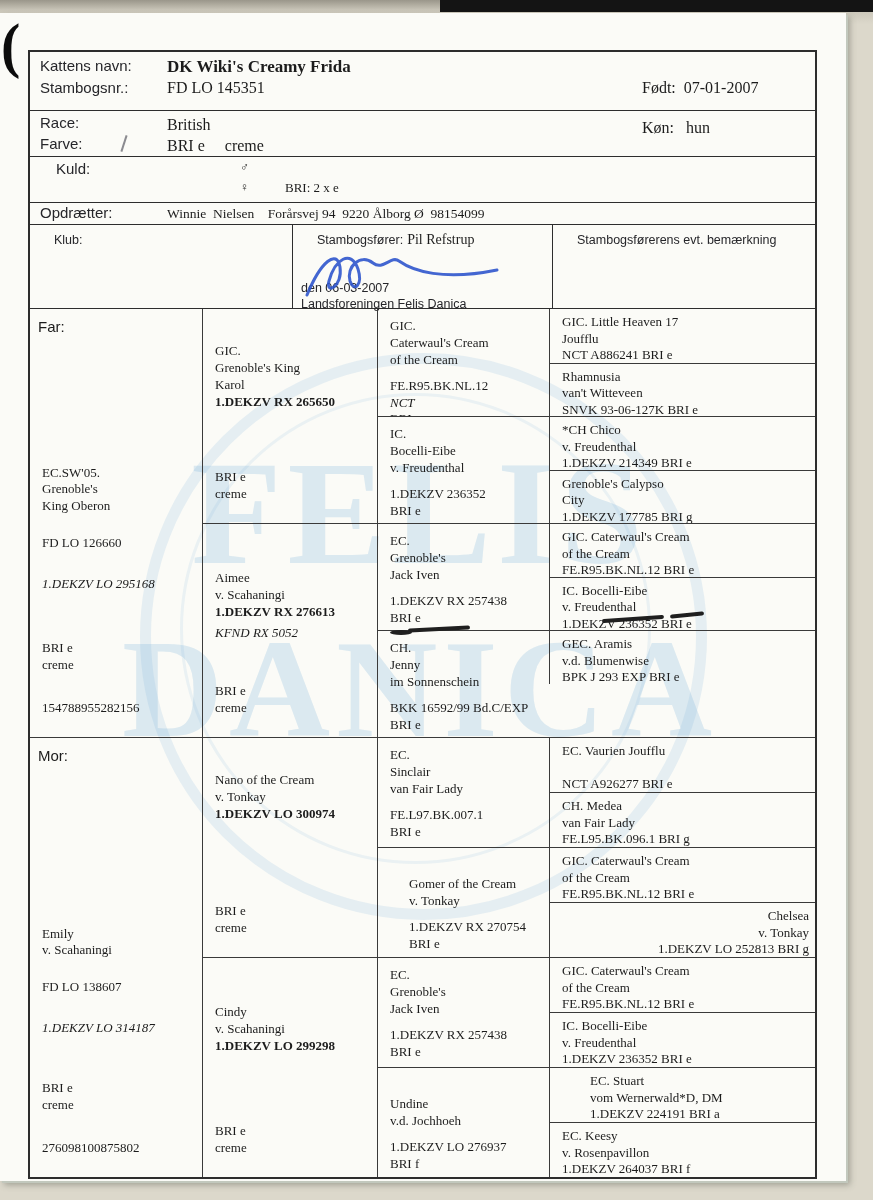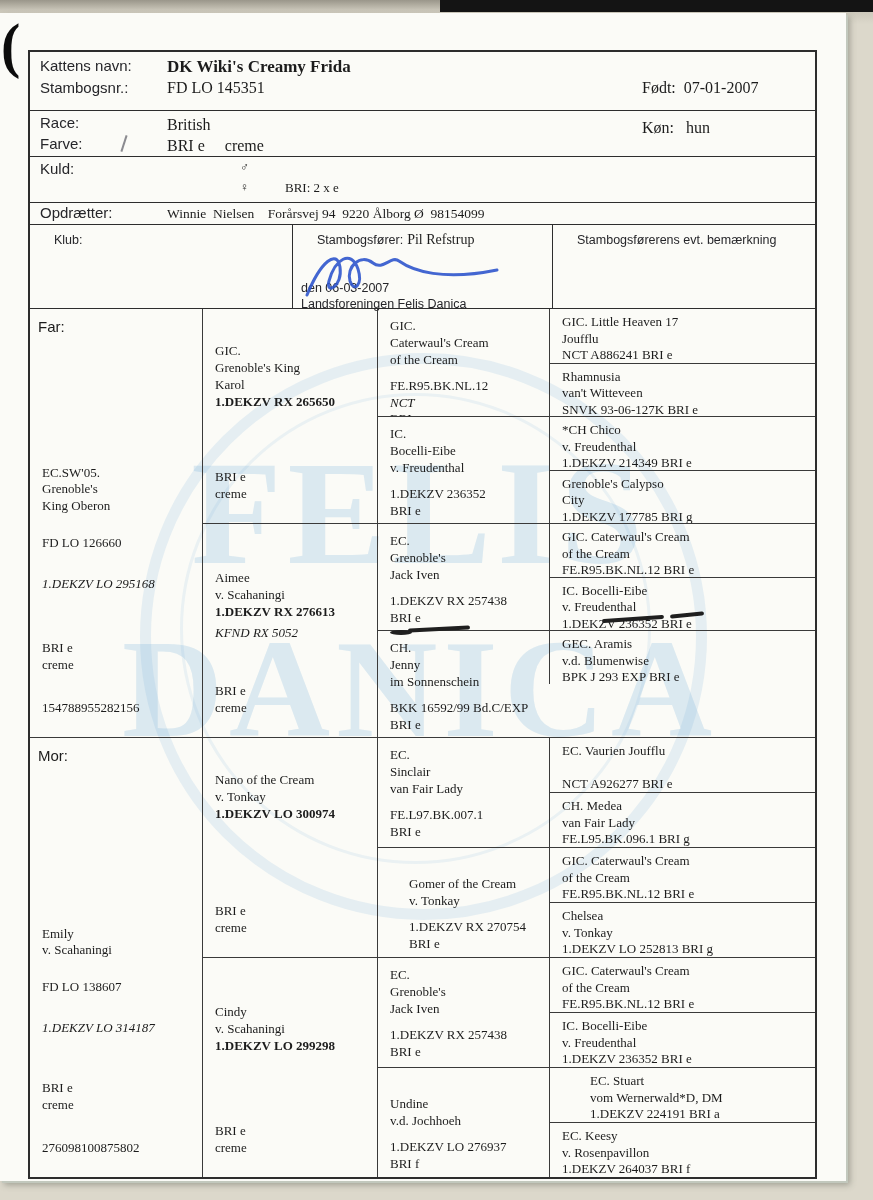--- a/index.html
+++ b/index.html
@@ -116,21 +116,21 @@
 
       <div class="hrow r2">
         <span class="pos lbl" style="left:10px;top:3px;">Race:</span>
         <span class="pos val" style="left:137px;top:5px;">British</span>
         <span class="pos val pre" style="left:612px;top:8px;">Køn:   hun</span>
         <span class="pos lbl" style="left:10px;top:24px;">Farve:</span>
         <span class="pos val pre" style="left:137px;top:26px;">BRI e     creme</span>
       </div>
 
       <div class="hrow r3">
-        <span class="pos lbl" style="left:10px;top:3px;">Kuld:</span>
+        <span class="pos lbl" style="left:26px;top:3px;">Kuld:</span>
         <span class="pos" style="left:210px;top:3px;font-size:12px;">♂</span>
         <span class="pos" style="left:210px;top:23px;font-size:12px;">♀</span>
         <span class="pos" style="left:255px;top:23px;font-size:13px;">BRI: 2 x e</span>
       </div>
 
       <div class="hrow r4">
         <span class="pos lbl" style="left:10px;top:1px;">Opdrætter:</span>
         <span class="pos pre" style="left:137px;top:3px;font-size:13.5px;">Winnie  Nielsen    Forårsvej 94  9220 Ålborg Ø  98154099</span>
       </div>
 
@@ -310,21 +310,21 @@
         <div class="pc c4" style="grid-column:4;grid-row:10;">
             <span class="ml">CH. Medea
 van Fair Lady
 FE.L95.BK.096.1  BRI g</span>
           </div>
         <div class="pc c4" style="grid-column:4;grid-row:11;">
             <span class="ml">GIC. Caterwaul's Cream
 of the Cream
 FE.R95.BK.NL.12  BRI e</span>
           </div>
-        <div class="pc c4" style="grid-column:4;grid-row:12;">
+        <div class="pc c4" style="grid-column:4;grid-row:12;text-align:right;">
             <span class="ml">Chelsea
 v. Tonkay
 1.DEKZV LO 252813  BRI g</span>
           </div>
         <div class="pc c4" style="grid-column:4;grid-row:13;">
             <span class="ml">GIC. Caterwaul's Cream
 of the Cream
 FE.R95.BK.NL.12  BRI e</span>
           </div>
         <div class="pc c4" style="grid-column:4;grid-row:14;">

